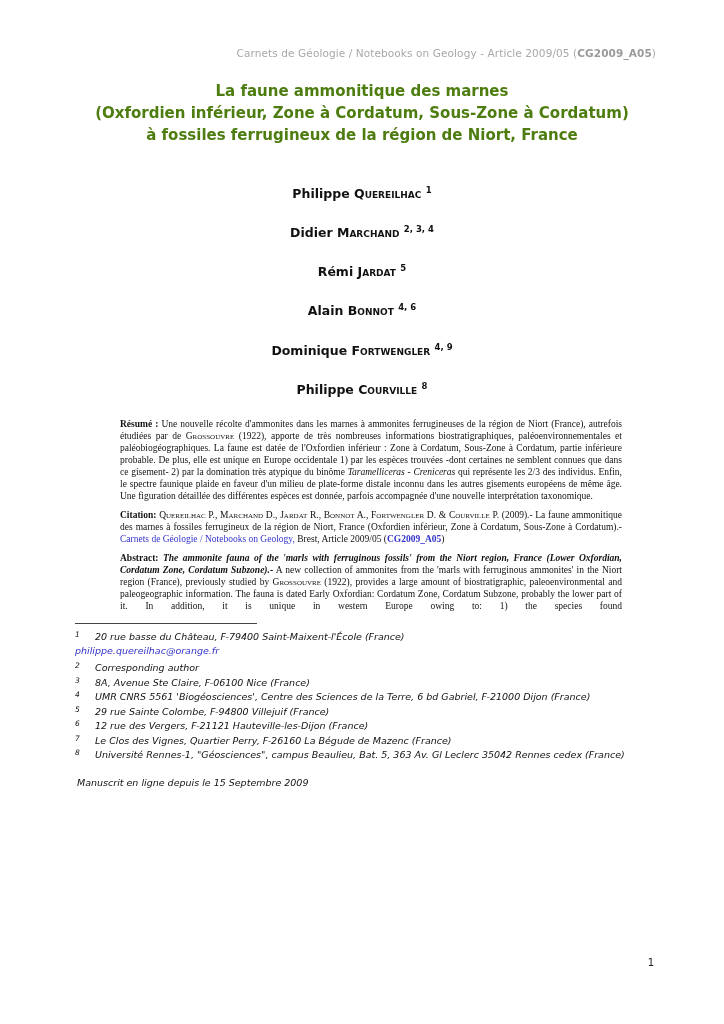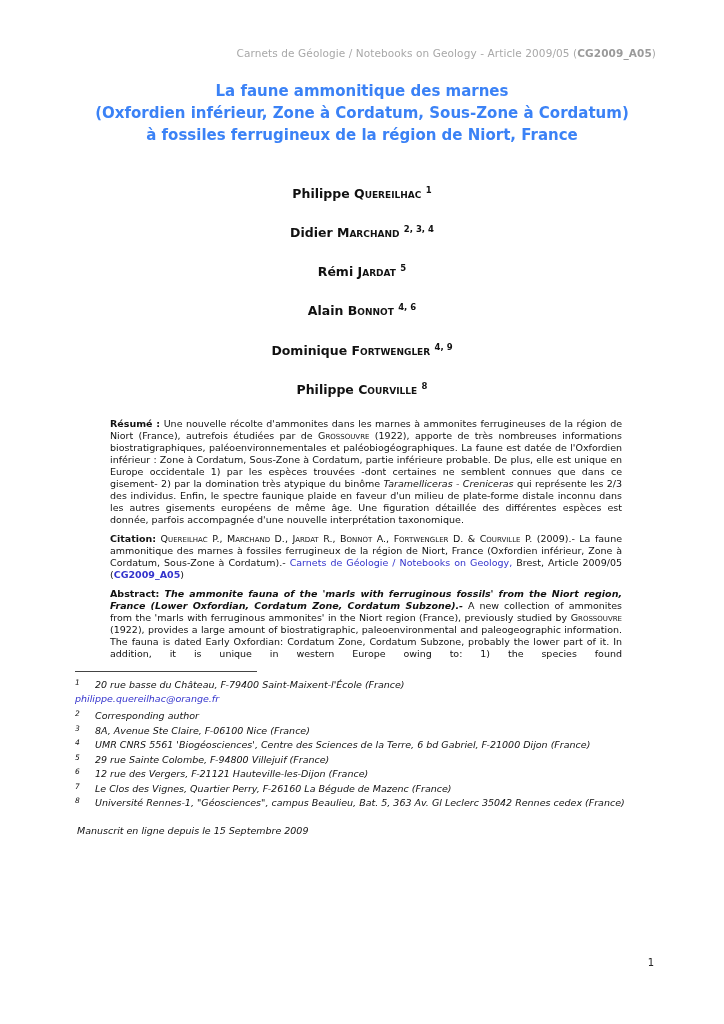--- a/index.html
+++ b/index.html
@@ -26,37 +26,37 @@
   }
   .header b { font-weight: bold; color: #9a9a9a; }
 
   
   .title-block {
     margin-top: 21px;
     text-align: center;
     font-weight: bold;
     font-size: 15px;
     line-height: 22px;
-    color: #3b82f6;
+    color: #4d7c0f;
   }
 
   
   .authors-block { margin-top: 37px; text-align: center; }
   .author-row { margin-bottom: 21px; font-size: 12.5px; font-weight: bold; line-height: 15px; }
   .author-row .sc-name { font-variant: small-caps; }
   .author-row sup { font-size: 8.5px; font-weight: bold; }
 
   
   .abstract-block {
     margin: 15px 102px 0 110px;
     font-size: 9.5px;
     line-height: 12px;
     text-align: justify;
   }
-  .abstract-block p { margin: 0 0 7px 0; }
+  .abstract-block p { margin: 0 0 7px 10px; font-family: Liberation Serif, serif; }
   .abstract-block p.justify-last { text-align-last: justify; }
   .lbl { font-weight: bold; }
   .sc { font-variant: small-caps; }
   .bi { font-weight: bold; font-style: italic; }
   .blue-link { color: #3333cc; }
   .blue-link-bold { color: #3333cc; font-weight: bold; }
 
   
   .footnotes {
     margin: 0 68px 0 75px;

